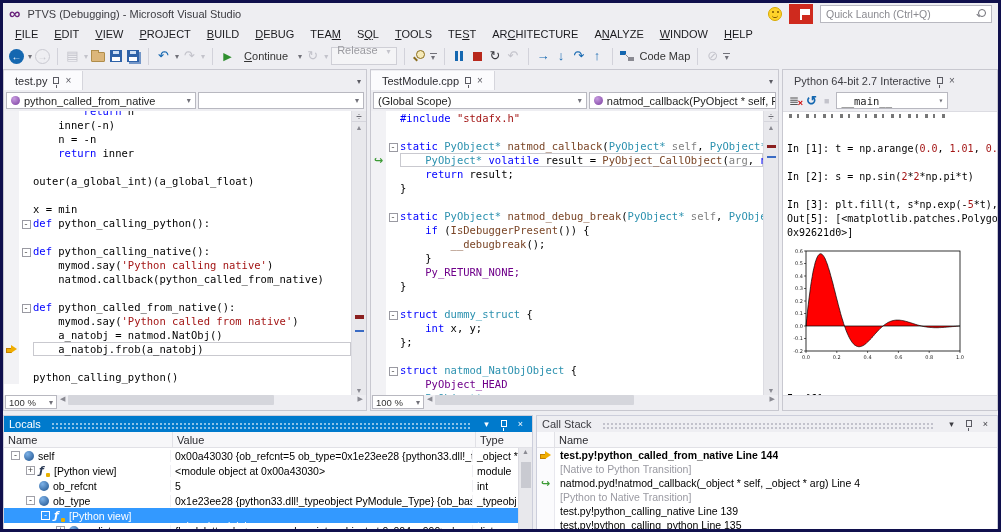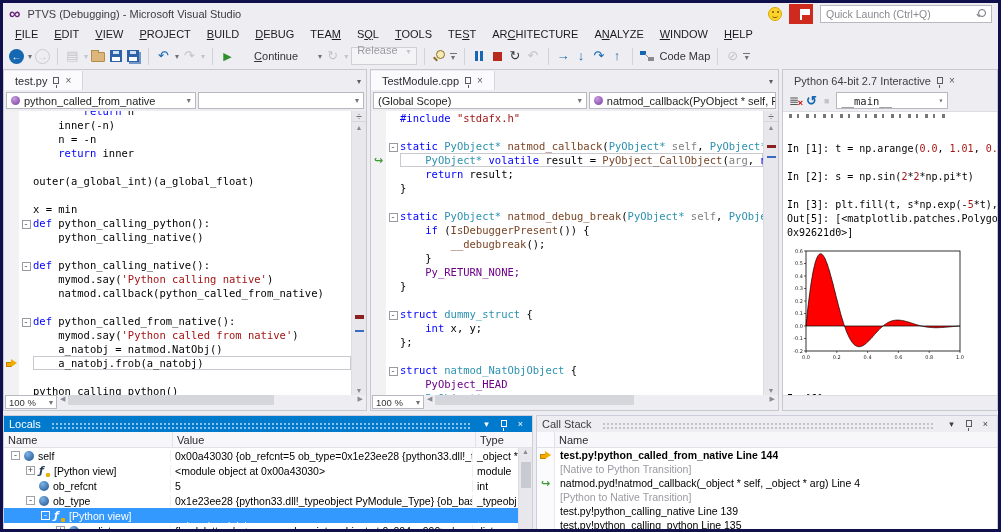--- a/index.html
+++ b/index.html
@@ -47,21 +47,21 @@
   .circle.on { background:#1467b0; color:#fff; }
   .circle.off { background:transparent; color:#c3c3cb; border:1px solid #c9c9d1; }
   .folder-icon { width:14px; height:10px; background:#dcb67a; border:1px solid #b08d4a; border-radius:1px; position:relative; margin-top:2px; }
   .folder-icon::before { content:""; position:absolute; top:-3px; left:-1px; width:6px; height:2px;
                          background:#dcb67a; border:1px solid #b08d4a; border-bottom:none; }
   .floppy { width:12px; height:12px; background:#2e62a8; position:relative; }
   .floppy::before { content:""; position:absolute; top:1px; left:3px; width:6px; height:3px; background:#cfe0f5; }
   .floppy::after { content:""; position:absolute; bottom:1px; left:2px; width:8px; height:4px; background:#fff; }
   .floppy.multi { box-shadow:2px 2px 0 #7396c8; margin-right:2px; }
   .play { color:#2f8f2f; font-size:11px; }
-  .cont-label { display:inline-block; margin:0 16px; }
+  .cont-label { display:inline-block; margin:0 6px; }
   .cont-label::first-letter { text-decoration:underline; }
   .release-combo { height:18px; background:#f4f4f6; border:1px solid #cfcfd6; color:#9a9aa0; display:inline-flex;
                    align-items:flex-end; gap:8px; padding:8px 5px; font-size:11px; }
   .find-glass { width:12px; height:12px; position:relative; }
   .find-glass::before { content:""; position:absolute; left:3px; top:0; width:7px; height:7px;
                         border:1.6px solid #8a6d1d; border-radius:50%; background:#f5e9b8; }
   .find-glass::after { content:""; position:absolute; left:0; top:8px; width:5px; height:2px;
                        background:#8a6d1d; transform:rotate(45deg); }
   .pause-icon { display:inline-flex; gap:2px; }
   .pause-icon i { width:3px; height:10px; background:#1467b0; }
@@ -314,21 +314,20 @@
           <div class="shift-up" id="code-left">
                 <div class="cline"><span class="cmargin"></span><span class="cfold"></span><span class="ccode"><span class="k">        return</span><span class="p"> n</span></span></div>
                 <div class="cline"><span class="cmargin"></span><span class="cfold"></span><span class="ccode"><span class="p">    inner(-n)</span></span></div>
                 <div class="cline"><span class="cmargin"></span><span class="cfold"></span><span class="ccode"><span class="p">    n = -n</span></span></div>
                 <div class="cline"><span class="cmargin"></span><span class="cfold"></span><span class="ccode"><span class="k">    return</span><span class="p"> inner</span></span></div>
                 <div class="cline"><span class="cmargin"></span><span class="cfold"></span><span class="ccode"></span></div>
                 <div class="cline"><span class="cmargin"></span><span class="cfold"></span><span class="ccode"><span class="p">outer(a_global_int)(a_global_float)</span></span></div>
                 <div class="cline"><span class="cmargin"></span><span class="cfold"></span><span class="ccode"></span></div>
                 <div class="cline"><span class="cmargin"></span><span class="cfold"></span><span class="ccode"><span class="p">x = min</span></span></div>
                 <div class="cline"><span class="cmargin"></span><span class="cfold"><span class="fbox">-</span></span><span class="ccode"><span class="k">def</span><span class="p"> python_calling_python():</span></span></div>
-                <div class="cline"><span class="cmargin"></span><span class="cfold"></span><span class="ccode"><span class="p">    python_calling_native()</span></span></div>
                 <div class="cline"><span class="cmargin"></span><span class="cfold"></span><span class="ccode"></span></div>
                 <div class="cline"><span class="cmargin"></span><span class="cfold"><span class="fbox">-</span></span><span class="ccode"><span class="k">def</span><span class="p"> python_calling_native():</span></span></div>
                 <div class="cline"><span class="cmargin"></span><span class="cfold"></span><span class="ccode"><span class="p">    mymod.say(</span><span class="str">'Python calling native'</span><span class="p">)</span></span></div>
                 <div class="cline"><span class="cmargin"></span><span class="cfold"></span><span class="ccode"><span class="p">    natmod.callback(python_called_from_native)</span></span></div>
                 <div class="cline"><span class="cmargin"></span><span class="cfold"></span><span class="ccode"></span></div>
                 <div class="cline"><span class="cmargin"></span><span class="cfold"><span class="fbox">-</span></span><span class="ccode"><span class="k">def</span><span class="p"> python_called_from_native():</span></span></div>
                 <div class="cline"><span class="cmargin"></span><span class="cfold"></span><span class="ccode"><span class="p">    mymod.say(</span><span class="str">'Python called from native'</span><span class="p">)</span></span></div>
                 <div class="cline"><span class="cmargin"></span><span class="cfold"></span><span class="ccode"><span class="p">    a_natobj = natmod.NatObj()</span></span></div>
                 <div class="cline hl"><span class="cmargin"><span class="ya"></span></span><span class="cfold"></span><span class="ccode"><span class="p">    a_natobj.frob(a_natobj)</span></span></div>
                 <div class="cline"><span class="cmargin"></span><span class="cfold"></span><span class="ccode"></span></div>

